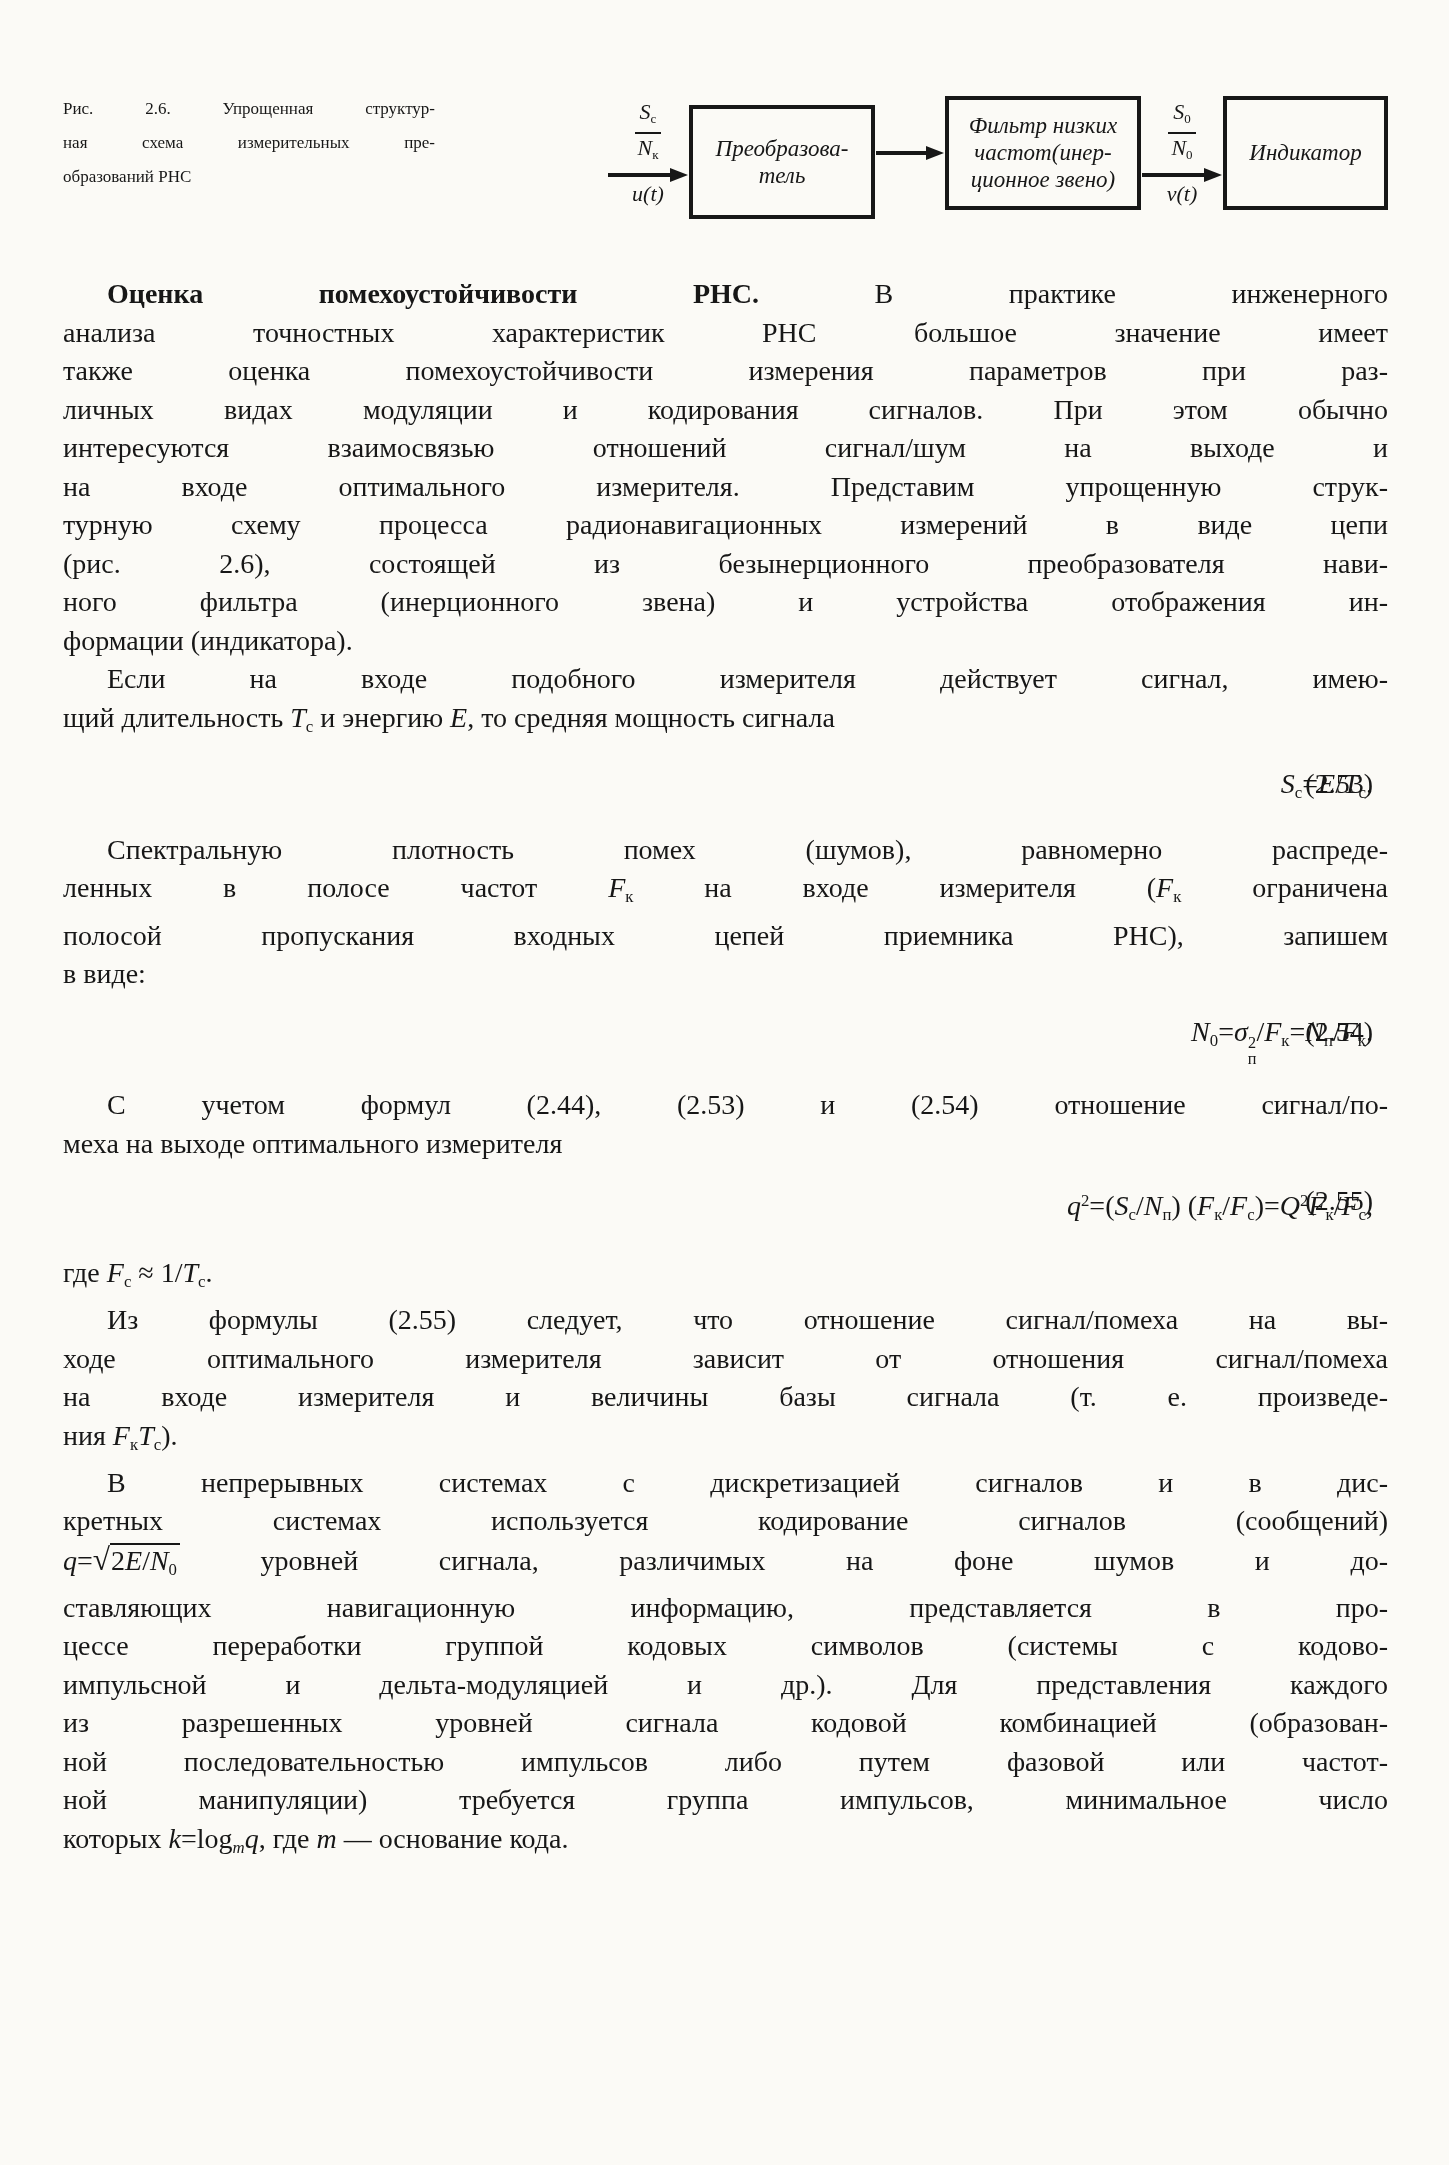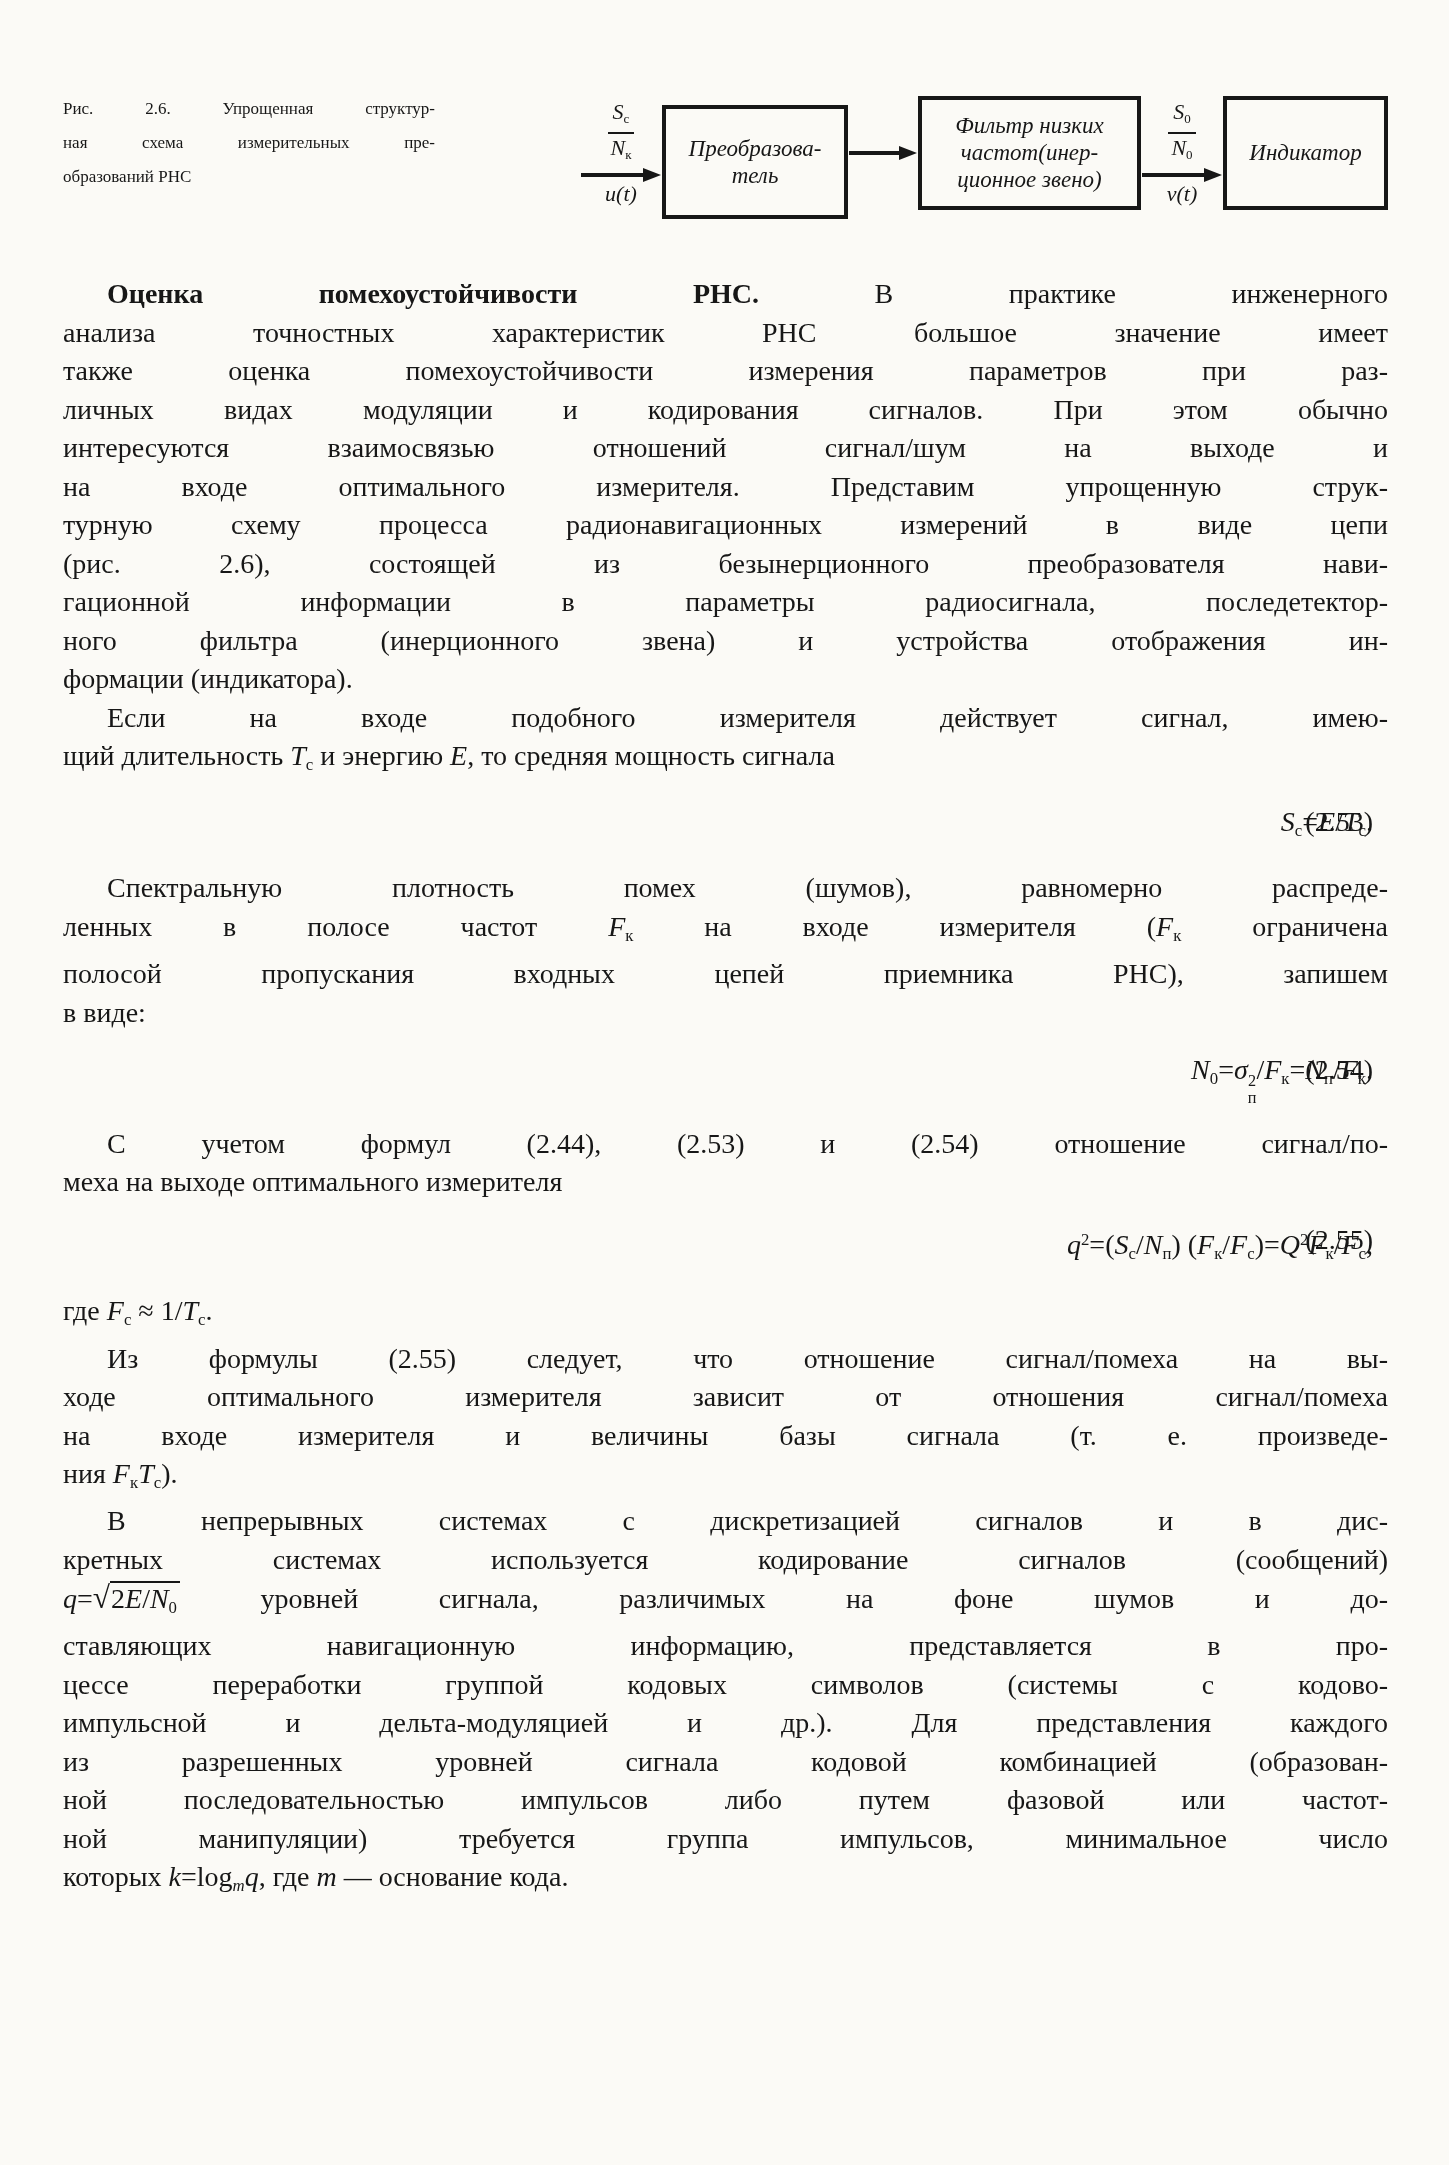--- a/index.html
+++ b/index.html
@@ -88,21 +88,21 @@
         <div class="blk-line">тель</div>
       </div>
 
       <div class="connector plain">
         <svg class="arrow" width="68" height="14" viewBox="0 0 68 14">
             <line x1="0" y1="7" x2="52" y2="7"></line>
             <polygon points="50,0 68,7 50,14"></polygon>
           </svg>
       </div>
 
-      <div class="block" style="width:223px;">
+      <div class="block" style="width:196px;">
         <div class="blk-line">Фильтр низких</div>
         <div class="blk-line">частот(инер-</div>
         <div class="blk-line">ционное звено)</div>
       </div>
 
       <div class="connector">
         <span class="frac">
           <span class="frac-num"><span class="it">S</span><span class="fsub">0</span></span>
           <span class="frac-den"><span class="it">N</span><span class="fsub">0</span></span>
         </span>
@@ -123,21 +123,20 @@
   <div class="content" id="content">
       <div class="para">
         <div class="line indent"><span class="seg-b">Оценка помехоустойчивости РНС.</span><span class="seg-n"> В практике инженерного</span></div>
         <div class="line"><span class="seg-n">анализа точностных характеристик РНС большое значение имеет</span></div>
         <div class="line"><span class="seg-n">также оценка помехоустойчивости измерения параметров при раз-</span></div>
         <div class="line"><span class="seg-n">личных видах модуляции и кодирования сигналов. При этом обычно</span></div>
         <div class="line"><span class="seg-n">интересуются взаимосвязью отношений сигнал/шум на выходе и</span></div>
         <div class="line"><span class="seg-n">на входе оптимального измерителя. Представим упрощенную струк-</span></div>
         <div class="line"><span class="seg-n">турную схему процесса радионавигационных измерений в виде цепи</span></div>
         <div class="line"><span class="seg-n">(рис. 2.6), состоящей из безынерционного преобразователя нави-</span></div>
-        <div class="line"><span class="seg-n">гационной информации в параметры радиосигнала, последетектор-</span></div>
         <div class="line"><span class="seg-n">ного фильтра (инерционного звена) и устройства отображения ин-</span></div>
         <div class="line line-last"><span class="seg-n">формации (индикатора).</span></div>
       </div>
       <div class="para">
         <div class="line indent"><span class="seg-n">Если на входе подобного измерителя действует сигнал, имею-</span></div>
         <div class="line line-last"><span class="seg-n">щий длительность </span><span class="seg-i">T</span><span class="seg-sub">с</span><span class="seg-n"> и энергию </span><span class="seg-i">E</span><span class="seg-n">, то средняя мощность сигнала</span></div>
       </div>
       <div class="equation"><span class="eq-formula"><span class="seg-i">S</span><span class="seg-sub">с</span><span class="seg-n">=</span><span class="seg-i">E</span><span class="seg-n">/</span><span class="seg-i">T</span><span class="seg-sub">с</span><span class="seg-n">.</span></span><span class="eq-number">(2.53)</span></div>
       <div class="para">
         <div class="line indent"><span class="seg-n">Спектральную плотность помех (шумов), равномерно распреде-</span></div>

